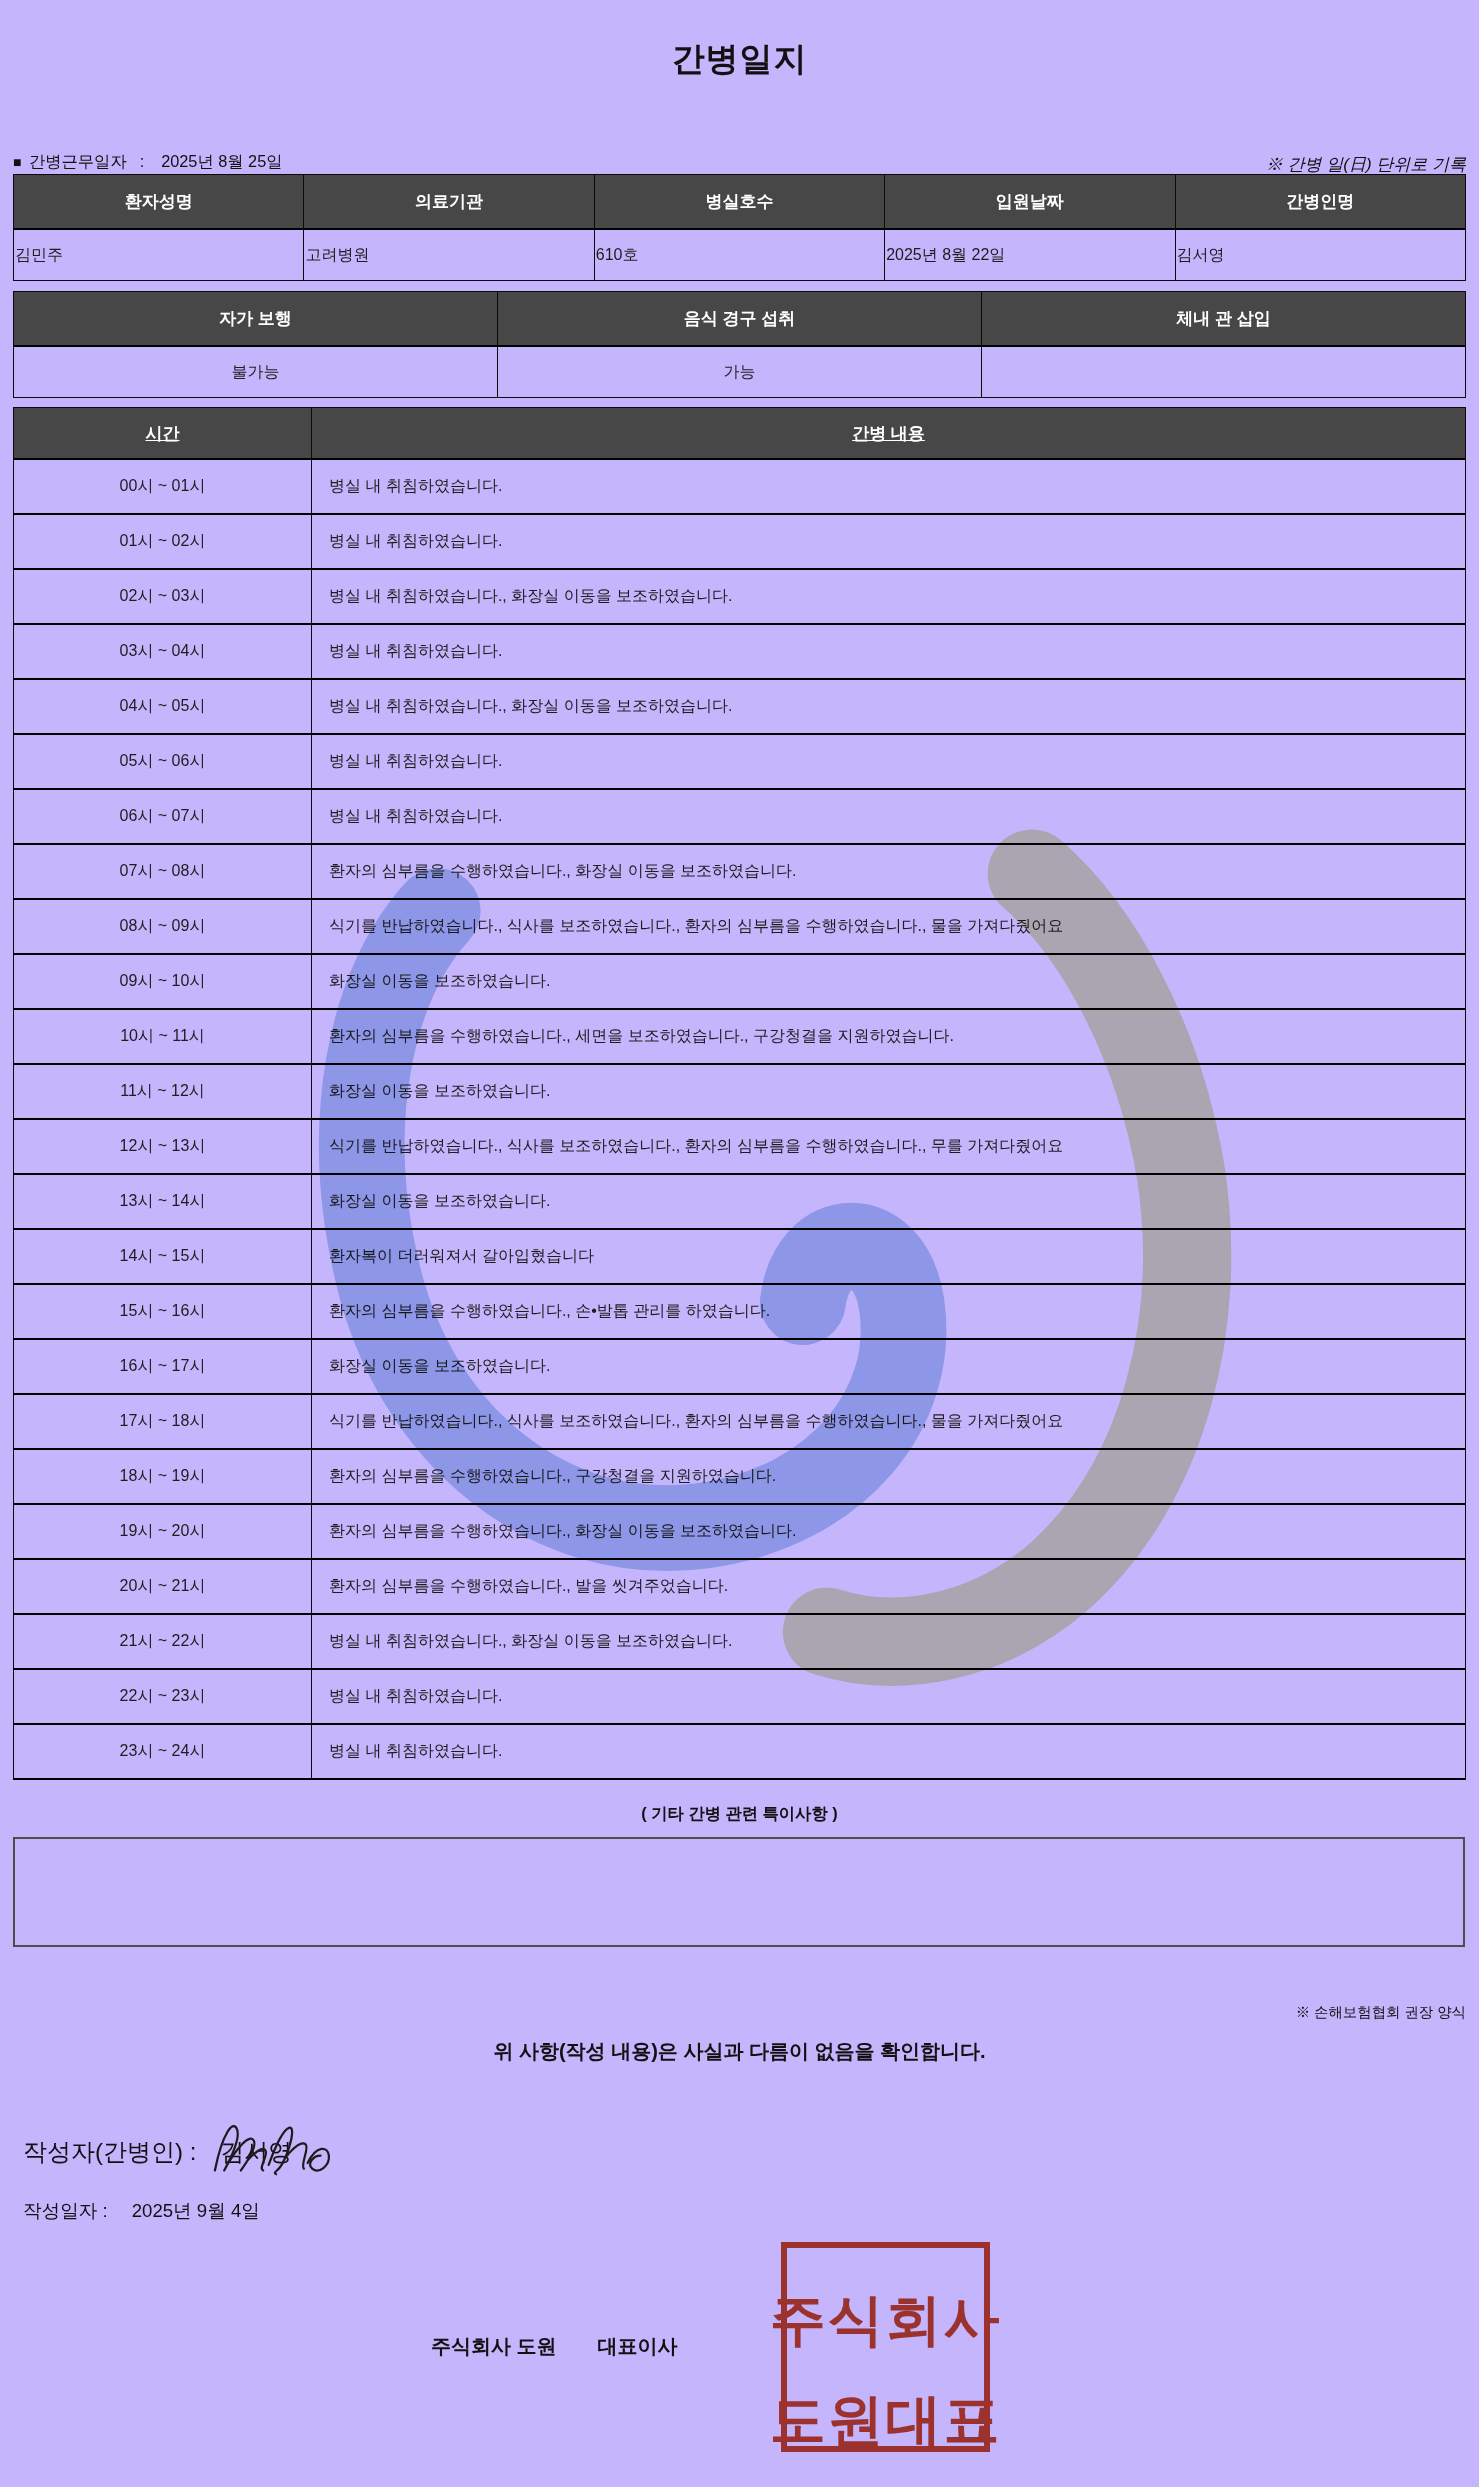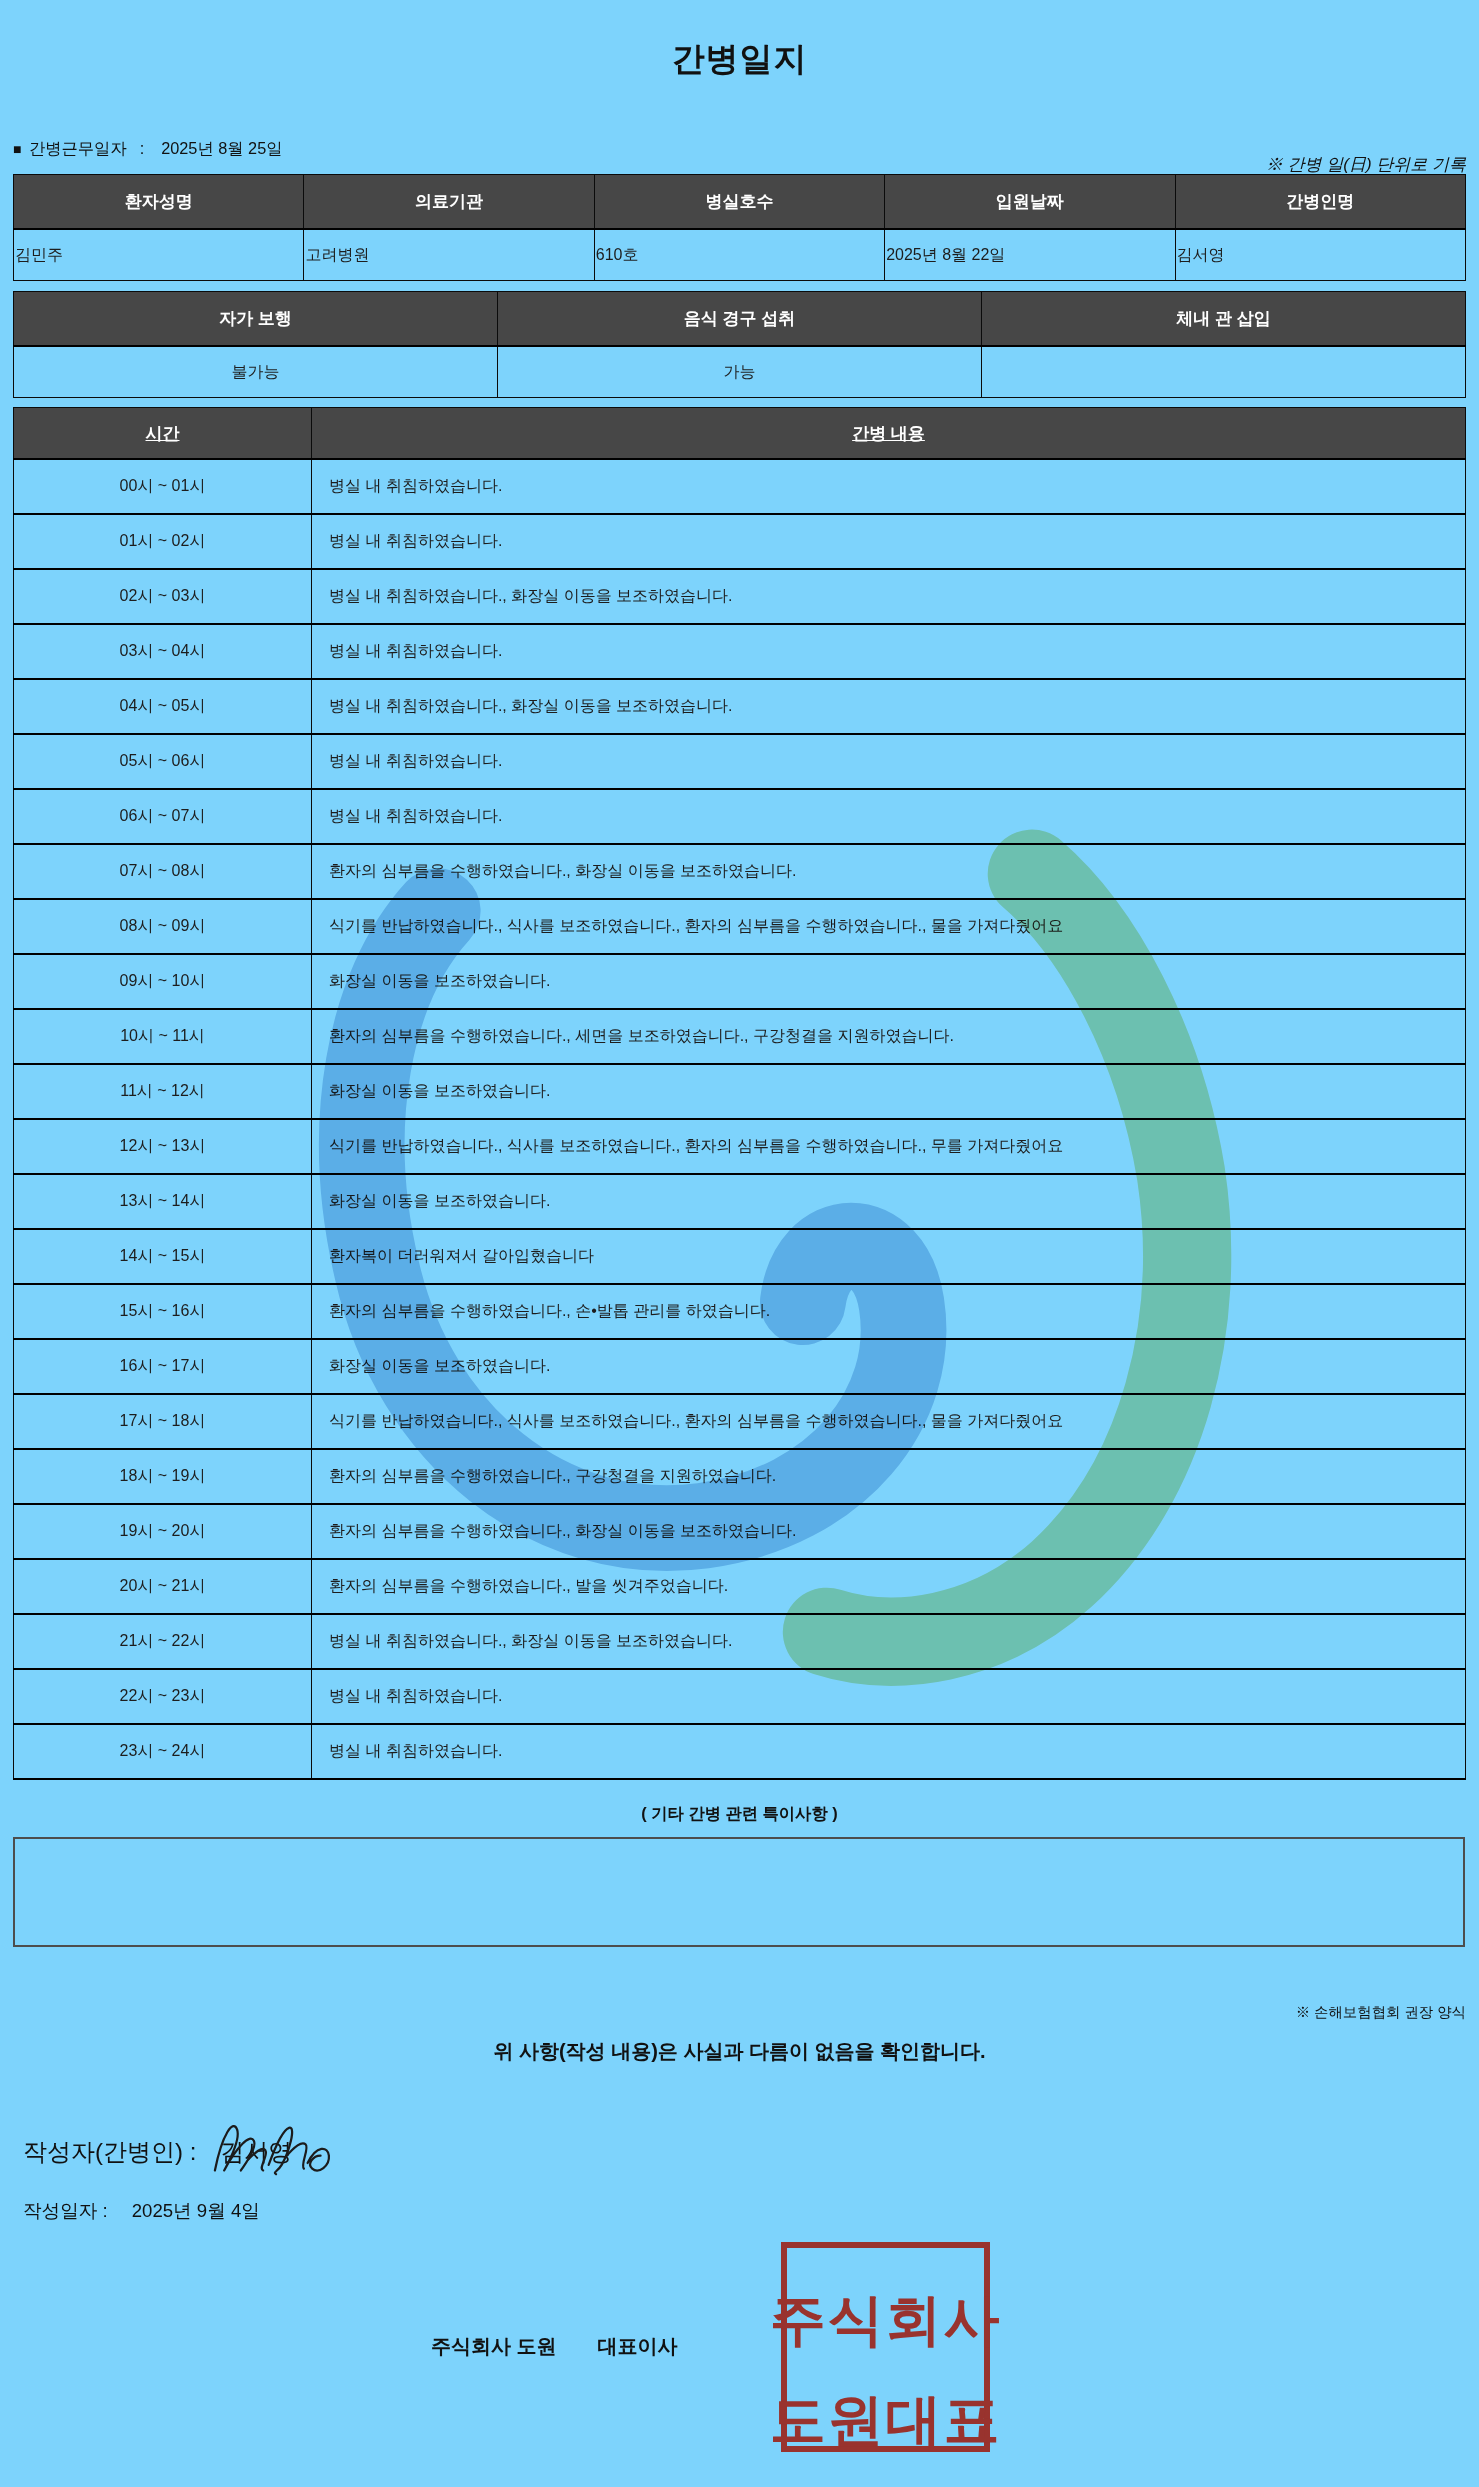--- a/index.html
+++ b/index.html
@@ -1,25 +1,25 @@
 <!DOCTYPE html>
 <html style="--header-bg: #474747; --seal-red: #9b2d26;font-size:15px"><head>
 <meta charset="utf-8">
 <style>
   html,body{margin:0;padding:0;background:#fff;}
   .page{
-    position:relative;width:1479px;height:2487px;background:#7dd3fc;overflow:hidden;
+    position:relative;width:1479px;height:2487px;background:#c4b5fd;overflow:hidden;
     font-family:"Liberation Sans", sans-serif;color:#111;
   }
   .page-title{
     position:absolute;top:37px;left:0;width:100%;text-align:center;
     font-size:33px;font-weight:700;letter-spacing:0.9px;margin:0;
   }
   .meta-row{position:absolute;top:134px;left:13px;right:13px;height:24px;font-size:16.3px;}
-  .meta-left{position:absolute;left:0;top:4px;}
+  .meta-left{position:absolute;left:0;top:17px;}
   .meta-left .bullet{font-size:14px;margin-right:7.5px;}
   .meta-left .colon{margin:0 17px 0 13px;}
   .meta-right{position:absolute;right:0;top:19px;font-size:17px;font-style:italic;}
   table{border-collapse:collapse;table-layout:fixed;position:absolute;left:13px;width:1453px;}
   th,td{border:1.9px solid #0b0b0b;overflow:hidden;}
   th{
     background:var(--header-bg,#474747);color:#fff;font-weight:700;font-size:17px;
     border-bottom:2.8px solid #000;text-align:center;
   }
   td{font-size:16px;color:#1d1d1d;background:transparent;}

